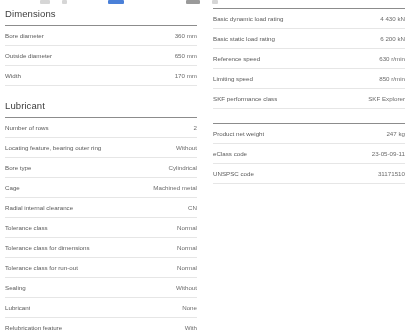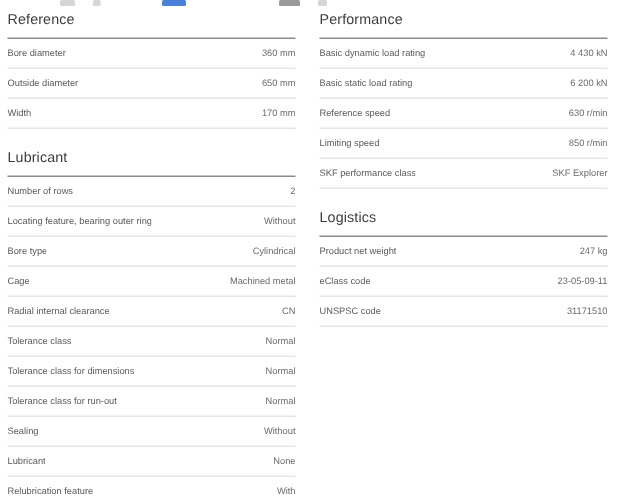--- a/index.html
+++ b/index.html
@@ -101,21 +101,21 @@
   <div class="sliver-item" style="left:62px;width:5px;"></div>
   <div class="sliver-item accent" style="left:108px;width:16px;"></div>
   <div class="sliver-item dark" style="left:186px;width:14px;"></div>
   <div class="sliver-item" style="left:212px;width:6px;"></div>
 </div>
 
 <div class="page">
   <div class="column">
 
     <div class="section">
-      <h2 class="section-title">Reference</h2>
+      <h2 class="section-title">Dimensions</h2>
       <div class="table">
         <div class="row">
           <span class="row-label">Bore diameter</span>
           <span class="row-value">360 mm</span>
         </div>
         <div class="row">
           <span class="row-label">Outside diameter</span>
           <span class="row-value">650 mm</span>
         </div>
         <div class="row">
@@ -174,21 +174,20 @@
         </div>
 
       </div>
     </div>
 
   </div>
 
   <div class="column">
 
     <div class="section">
-      <h2 class="section-title">Performance</h2>
       <div class="table">
         <div class="row">
           <span class="row-label">Basic dynamic load rating</span>
           <span class="row-value">4 430 kN</span>
         </div>
         <div class="row">
           <span class="row-label">Basic static load rating</span>
           <span class="row-value">6 200 kN</span>
         </div>
         <div class="row">
@@ -200,21 +199,20 @@
           <span class="row-value">850 r/min</span>
         </div>
         <div class="row">
           <span class="row-label">SKF performance class</span>
           <span class="row-value">SKF Explorer</span>
         </div>
       </div>
     </div>
 
     <div class="section">
-      <h2 class="section-title">Logistics</h2>
       <div class="table">
         <div class="row">
           <span class="row-label">Product net weight</span>
           <span class="row-value">247 kg</span>
         </div>
         <div class="row">
           <span class="row-label">eClass code</span>
           <span class="row-value">23-05-09-11</span>
         </div>
         <div class="row">

